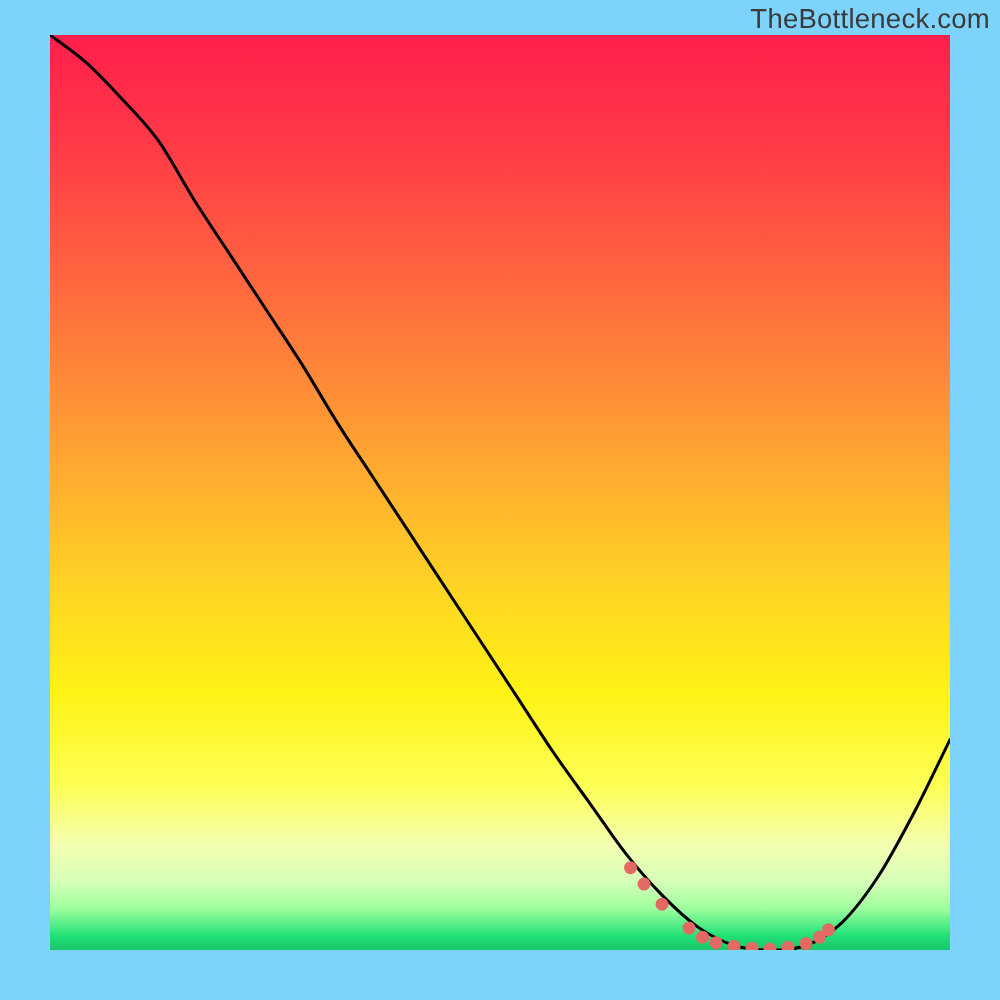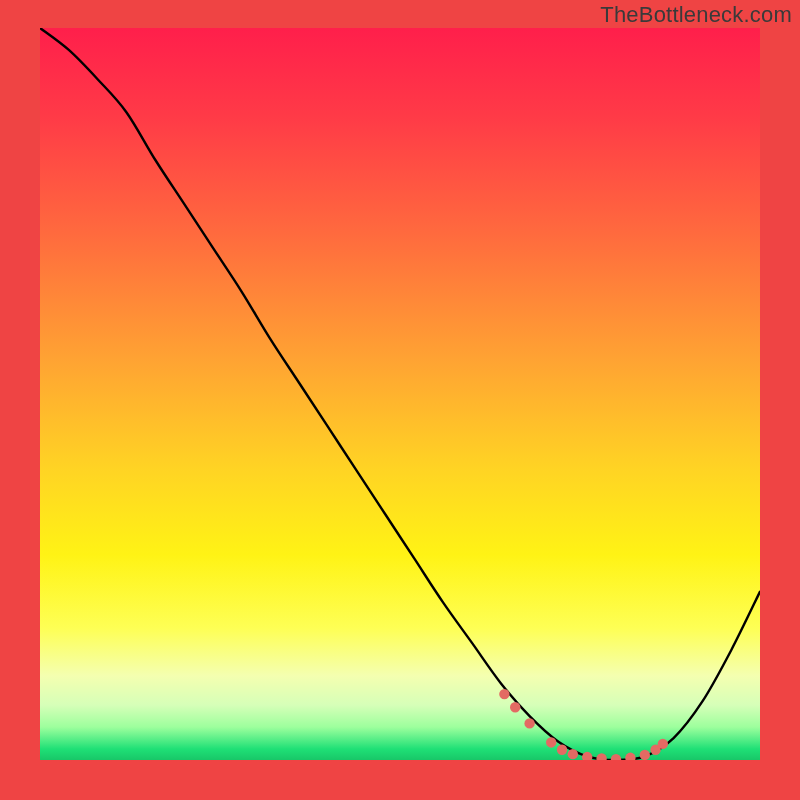--- a/index.html
+++ b/index.html
@@ -8,21 +8,21 @@
     width: 800px;
     height: 800px;
     background: #000000;
     overflow: hidden;
     font-family: Arial, Helvetica, sans-serif;
   }
   .frame {
     position: relative;
     width: 800px;
     height: 800px;
-    background: #ef4444;
+    background: #7dd3fc;
   }
   .watermark {
     position: absolute;
     top: 2px;
     right: 8px;
     color: #3a3a3a;
     font-size: 22px;
     font-weight: 500;
     letter-spacing: 0.2px;
     z-index: 10;

